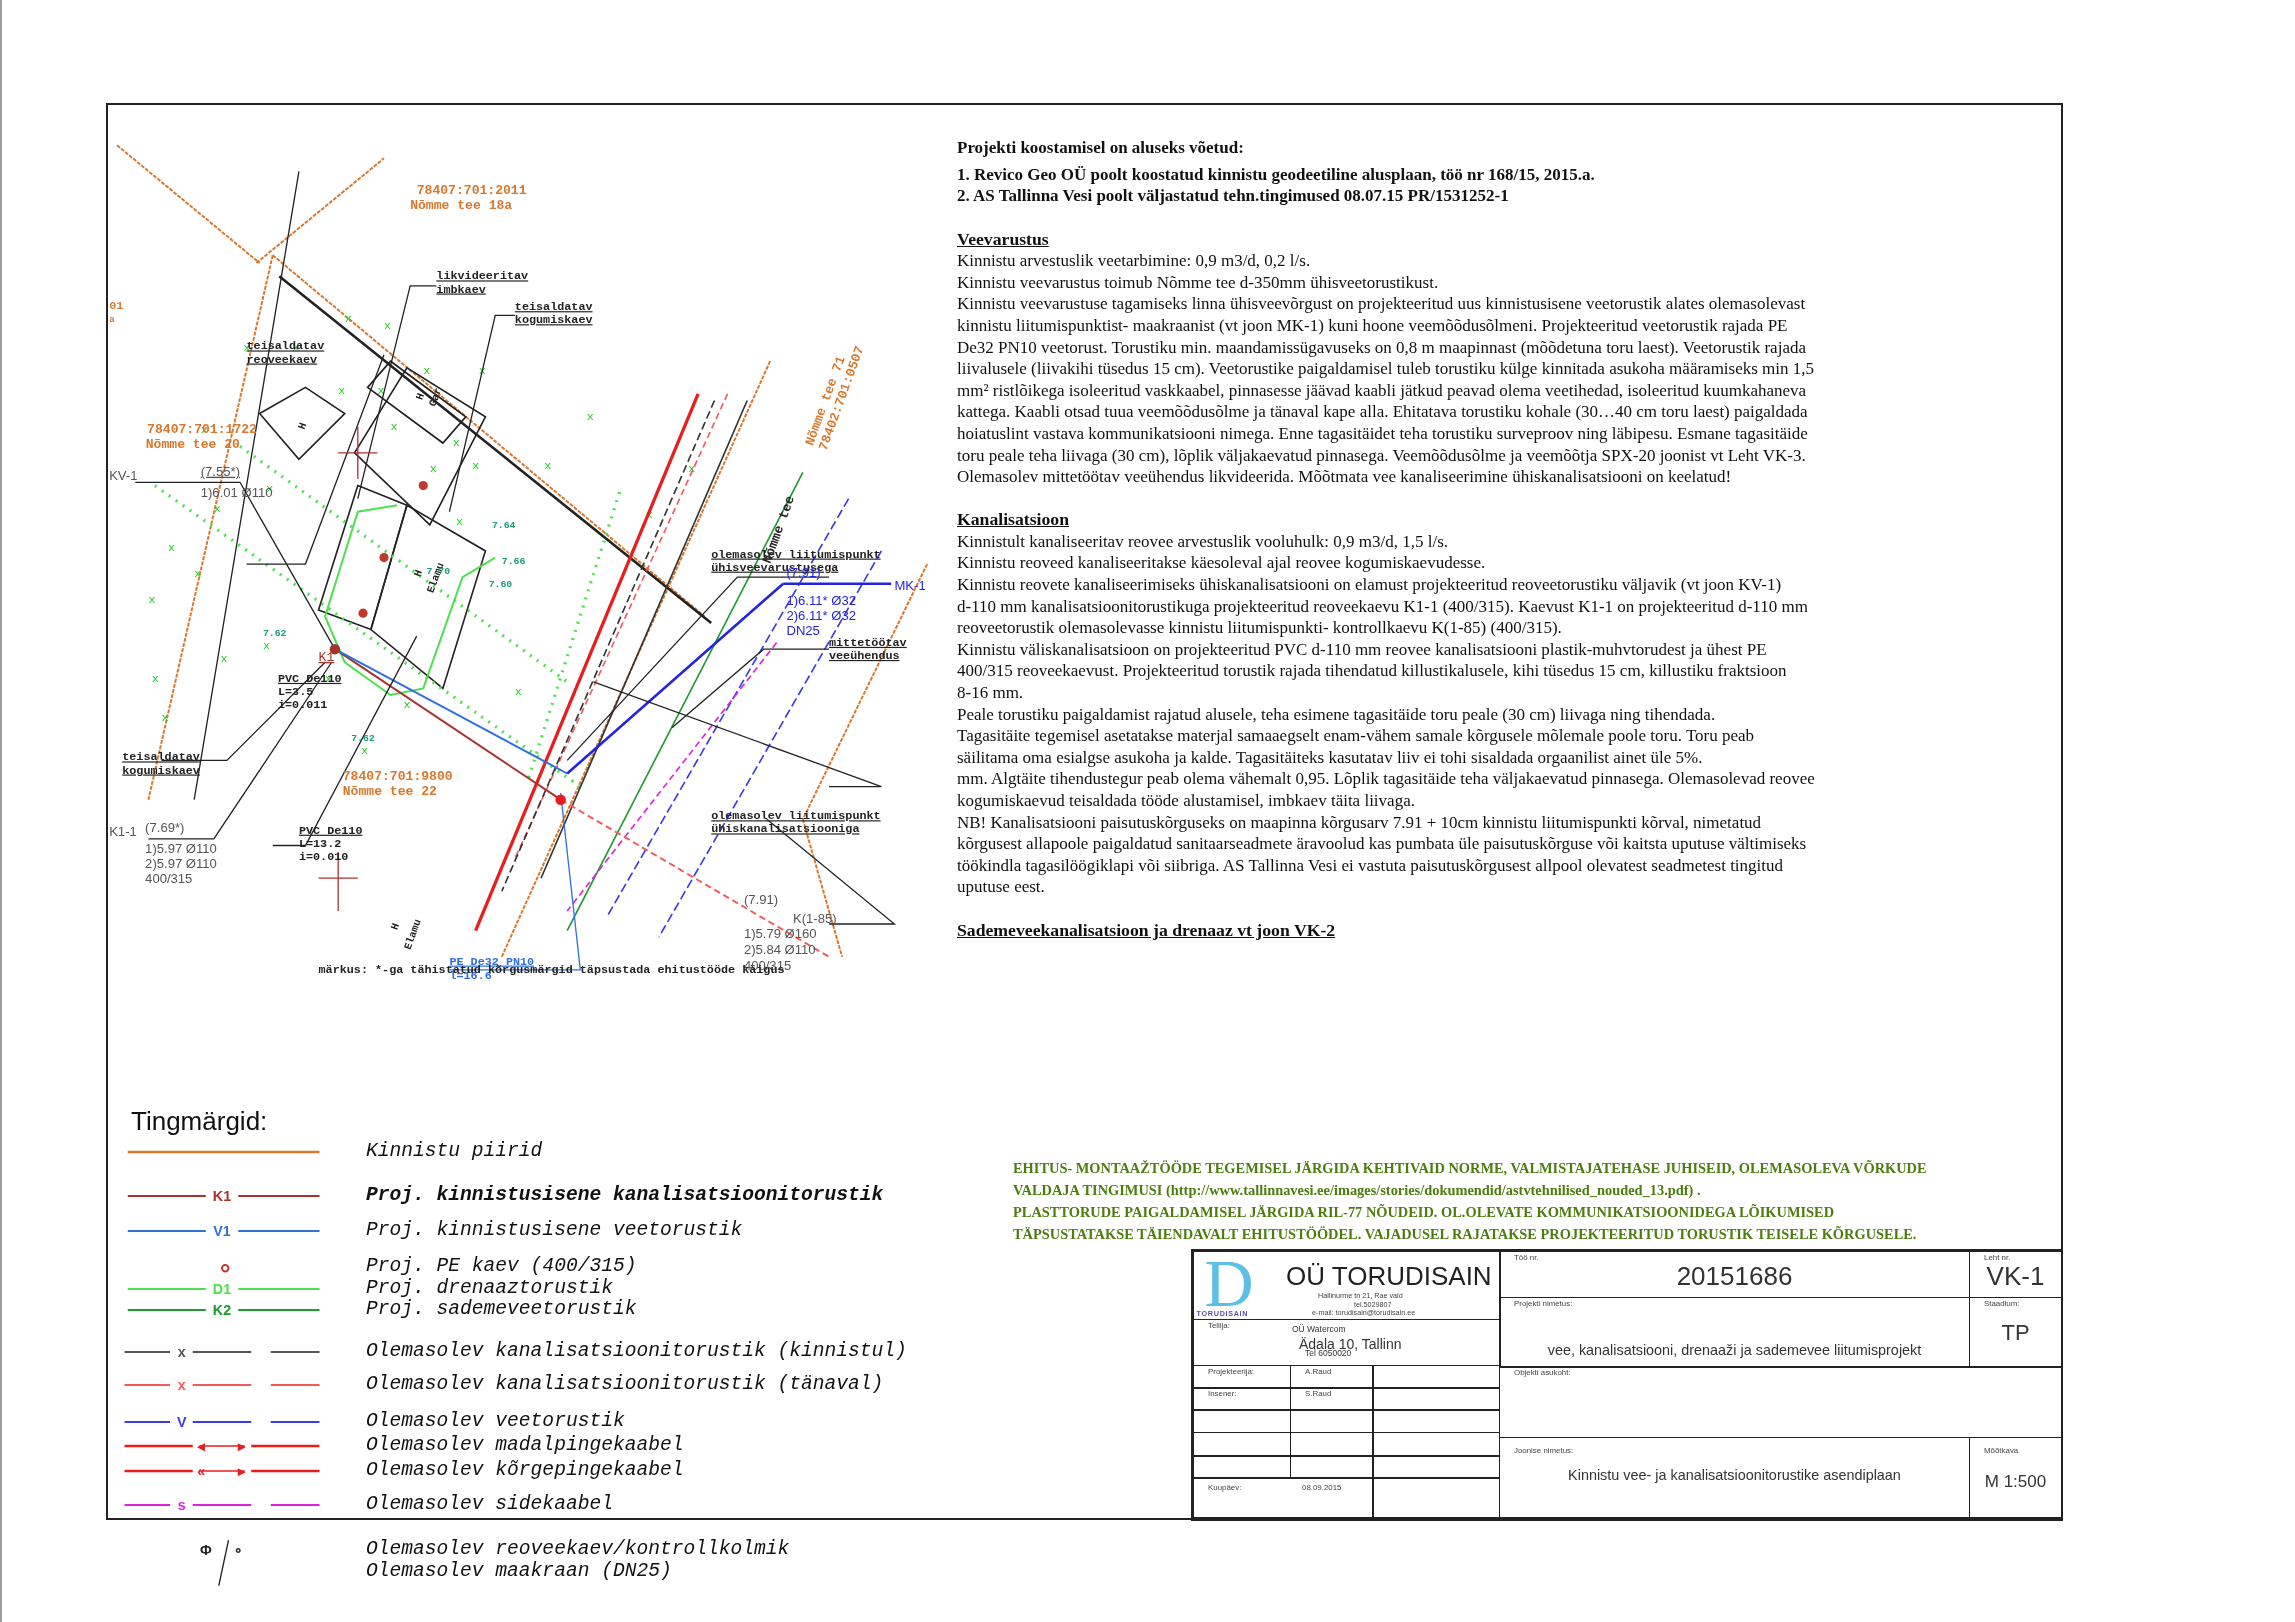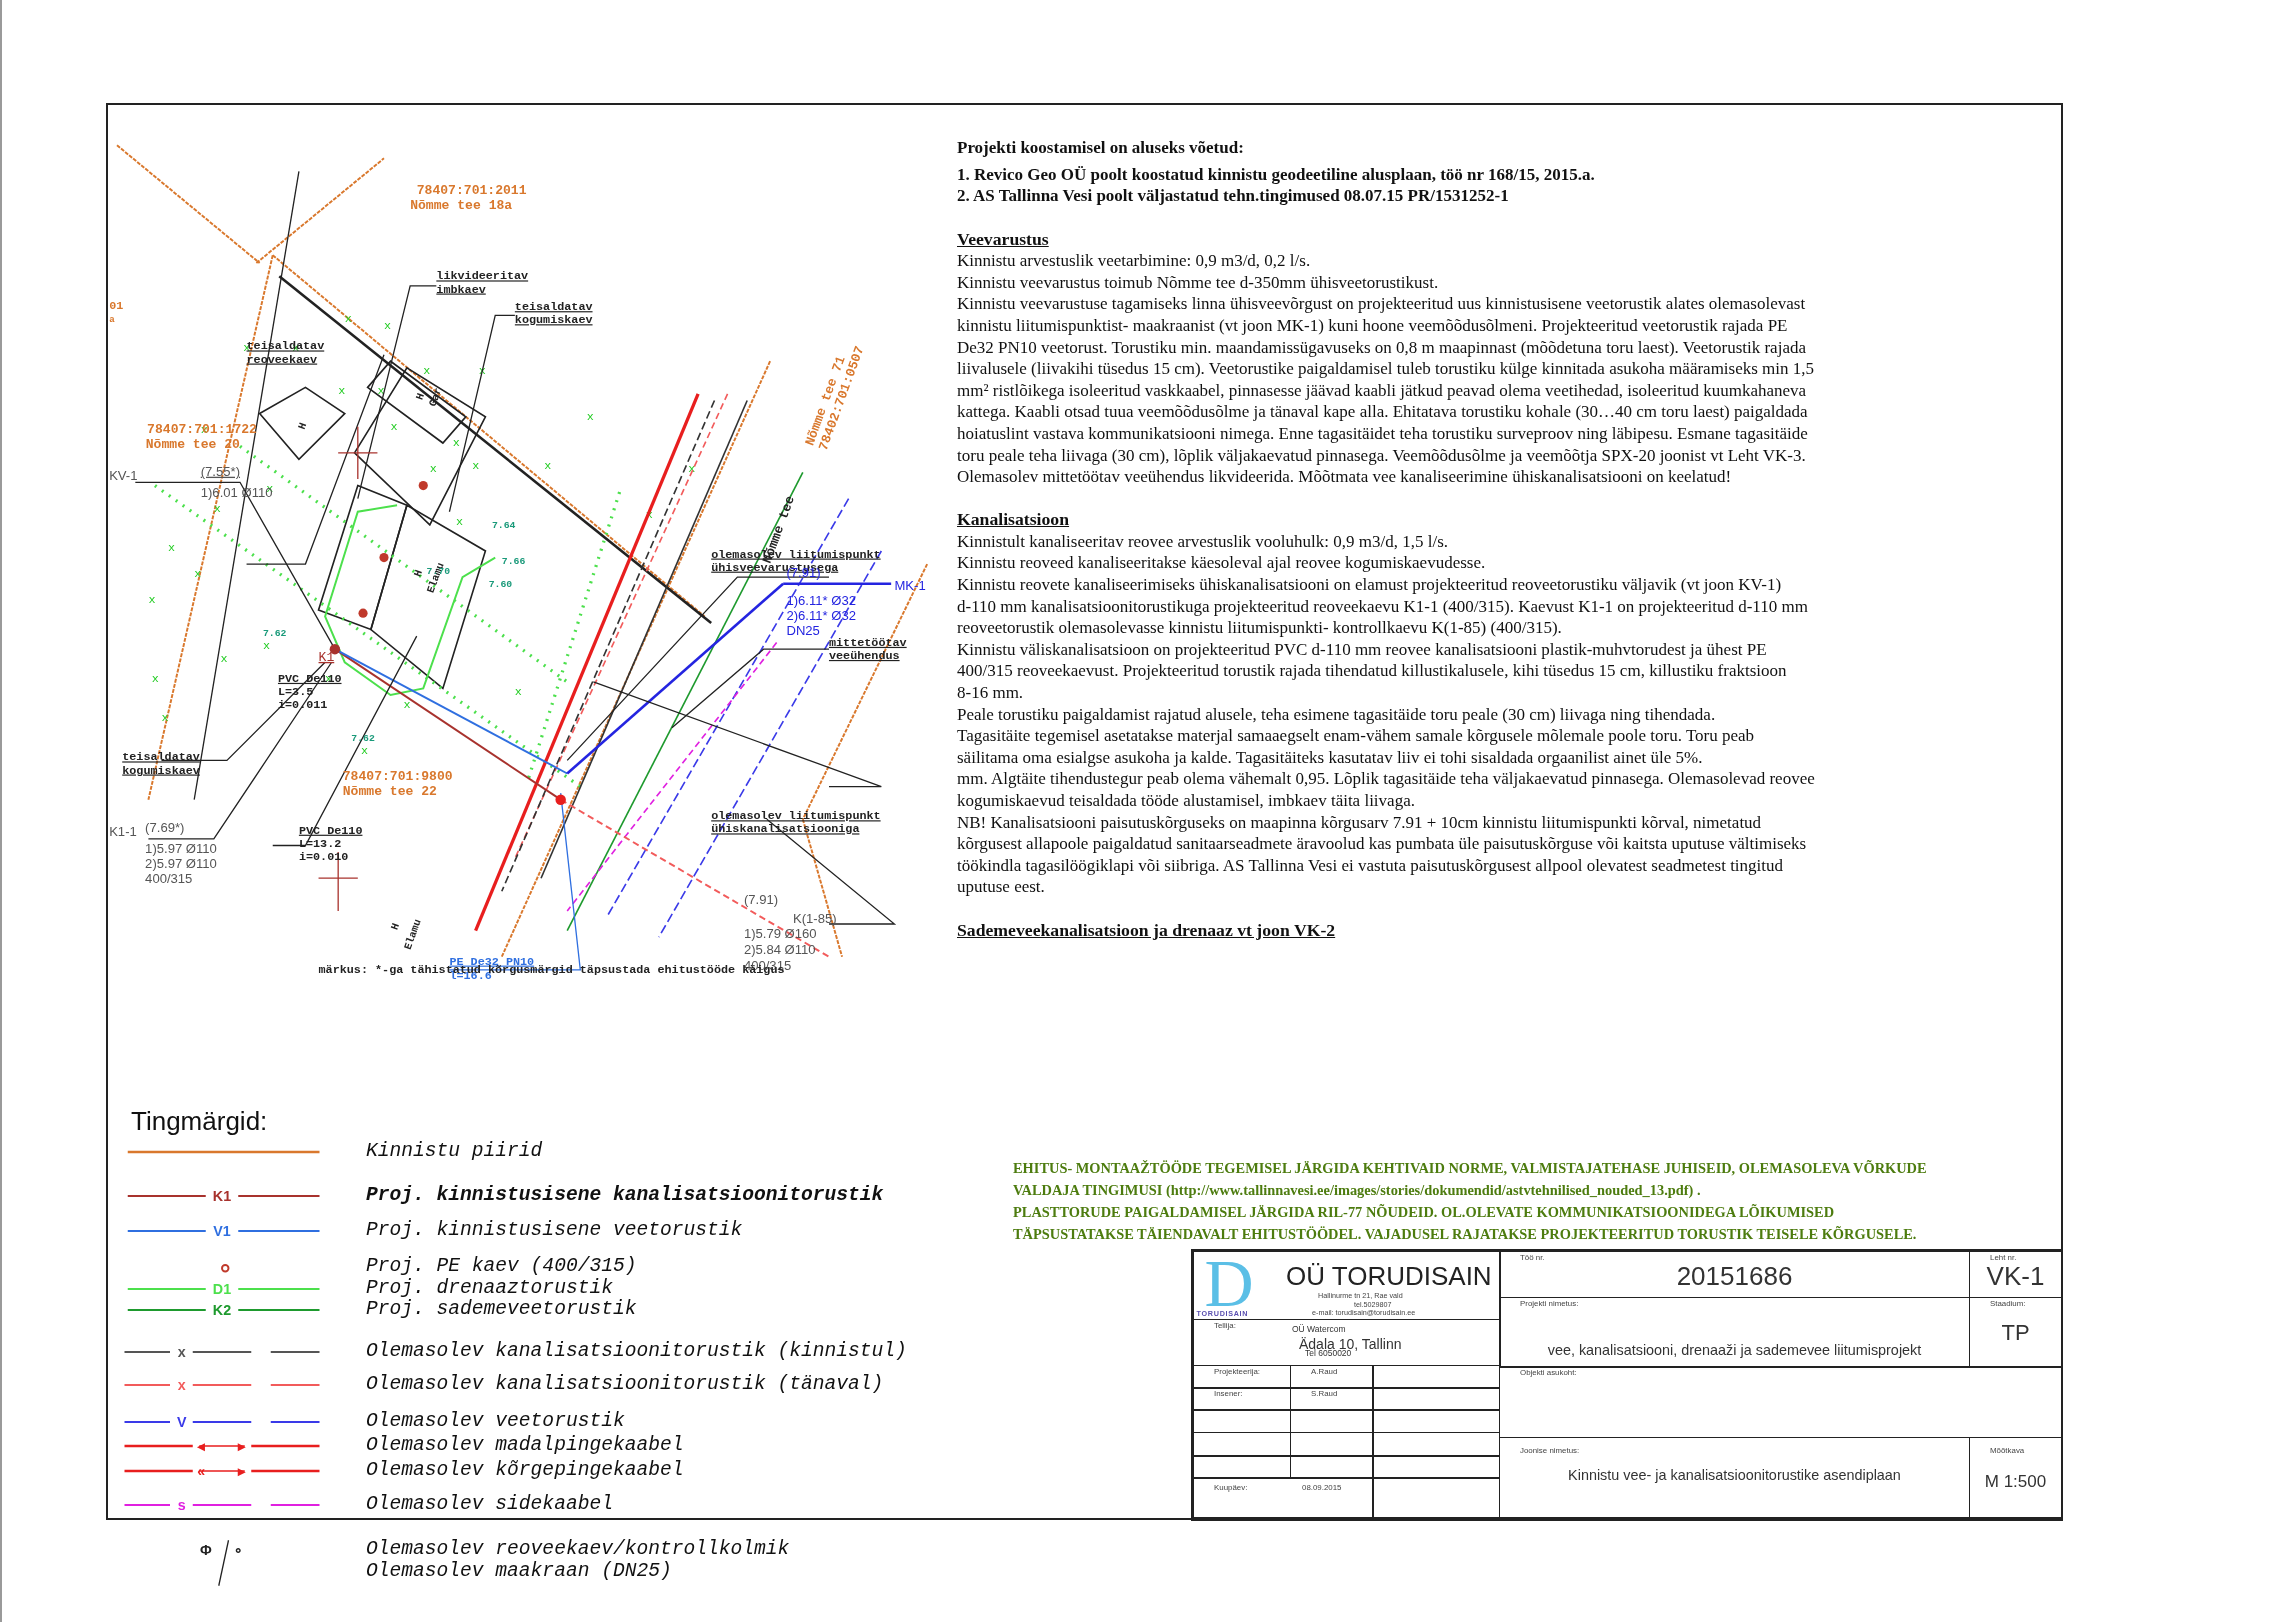--- a/index.html
+++ b/index.html
@@ -16,21 +16,21 @@
   .legend-title{position:absolute;left:131px;top:1106px;font-family:"Liberation Sans",sans-serif;font-size:26px;}
   .legend{position:absolute;left:124px;top:1139px;width:753px;}
   .lg-row{position:absolute;left:0;width:753px;height:26px;}
   .lg-sym{position:absolute;left:0;top:0;width:196px;height:26px;}
   .lg-text{position:absolute;left:242px;top:1.3px;font-family:"Liberation Mono",monospace;font-style:italic;font-size:19.6px;white-space:nowrap;}
   .lg-text.bold{font-weight:bold;}
   .blue-notes{position:absolute;left:1013px;top:1157px;width:1047px;color:#4d7c0f;font-weight:bold;font-size:14.4px;line-height:22px;}
   .blue-notes p{margin:0;}
   .tb{position:absolute;left:1191px;top:1249px;width:872px;height:272px;border:2.6px solid #222;box-sizing:border-box;font-family:"Liberation Sans",sans-serif;}
   .cell{position:absolute;border:1.3px solid #222;box-sizing:border-box;}
-  .lbl{position:absolute;left:20px;top:1.3px;font-size:7.9px;color:#444;}
+  .lbl{position:absolute;left:14px;top:1.3px;font-size:7.9px;color:#444;}
   .val{position:absolute;font-size:10.5px;color:#333;}
 </style>
 </head>
 <body>
 
 <div class="page-edge"></div>
 <div class="frame"></div>
 
 <div class="plan">
 <svg viewBox="0 0 1300 1360" xmlns="http://www.w3.org/2000/svg">

